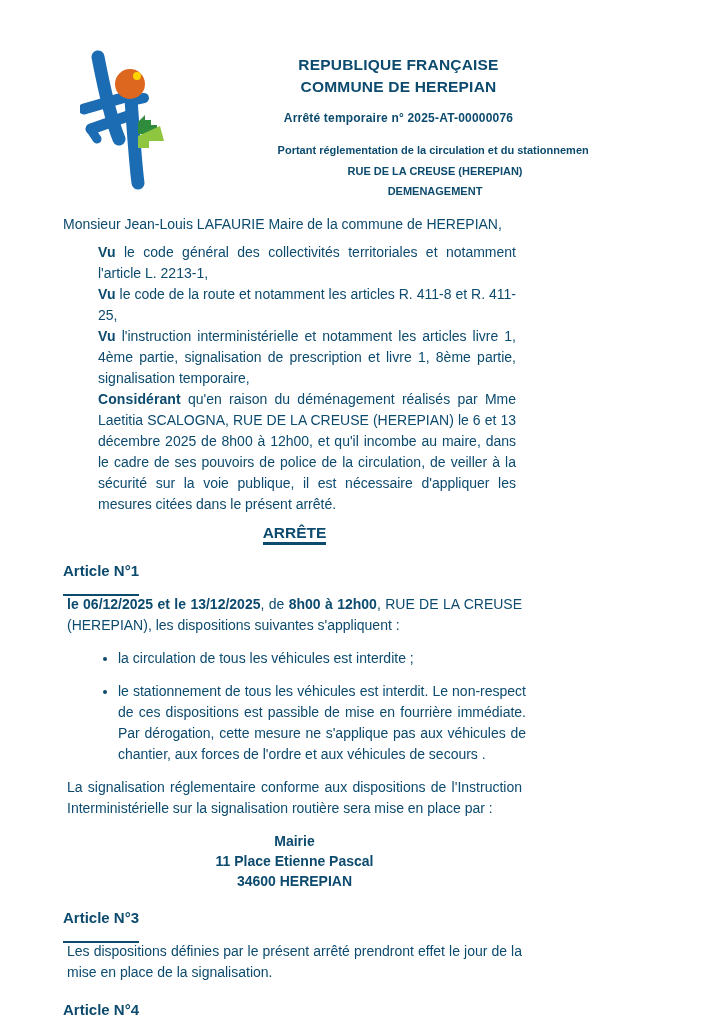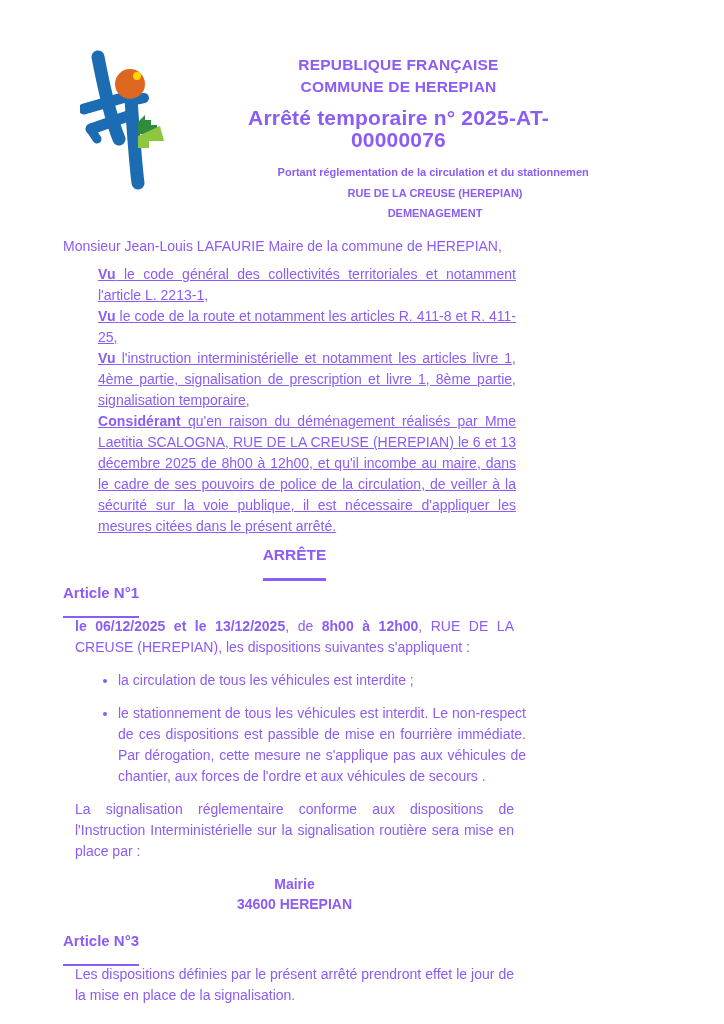--- a/index.html
+++ b/index.html
@@ -3,66 +3,66 @@
 <meta charset="utf-8">
 <style>
   html, body { margin: 0; padding: 0; background: #ffffff; }
 
   .page {
     position: relative;
     width: 588px;
     height: 1024px;
     box-sizing: border-box;
     background: #ffffff;
-    color: #8b5cf6;
+    color: #0c4a6e;
     font-family: "Liberation Sans", "DejaVu Sans", sans-serif;
     font-size: 14px;
     line-height: 21px;
     padding: 54px 62px 0 63px;
     overflow: hidden;
   }
 
   
   .logo { position: absolute; left: 80px; top: 50px; }
 
   
   .masthead {
     margin-left: 152px;
     margin-right: -56px;
     text-align: center;
     font-weight: 700;
   }
   .mh-line  { font-size: 15.5px; line-height: 22px; letter-spacing: 0.2px; }
-  .decree-no { font-size: 21px; line-height: 22px; margin-top: 9px; letter-spacing: 0.2px; }
+  .decree-no { font-size: 12px; line-height: 22px; margin-top: 9px; letter-spacing: 0.2px; }
   .subject  { font-size: 11px; line-height: 20.5px; margin: 11px auto 0; width: 440px; }
 
   
   .salutation { margin: 12px 0 0; }
-  .preamble   { margin: 7px 10px 0 35px; text-decoration: underline; }
+  .preamble   { margin: 7px 10px 0 35px; }
   .preamble p { margin: 0; text-align: justify; }
   .preamble b { letter-spacing: 0.1px; }
 
   .arrete {
     margin: 7px 0 0;
     text-align: center;
     font-weight: 700;
     font-size: 15.5px;
     line-height: 22px;
   }
-  .arrete .u { border-bottom: 3px solid currentColor; padding-bottom: 15px; }
+  .arrete .u { border-bottom: 3px solid currentColor; padding-bottom: 1px; }
 
   .article-title {
     margin: 16px 0 0;
     font-size: 15px;
     line-height: 22px;
     font-weight: 700;
   }
   .u { border-bottom: 2px solid currentColor; padding-bottom: 15px; }
 
-  .body-p { margin: 12px 12px 0; text-align: justify; }
+  .body-p { margin: 12px 4px 0; text-align: justify; }
 
   .bullets {
     margin: 12px 0 0;
     padding: 0 0 0 55px;
     list-style: disc outside;
   }
   .bullets li { text-align: justify; }
   .bullets li + li { margin-top: 12px; }
 
   .address { margin: 12px 0 0; text-align: center; font-weight: bold; }
@@ -116,23 +116,27 @@
     <ul class="bullets">
       <li>la circulation de tous les véhicules est interdite ;</li>
       <li>le stationnement de tous les véhicules est interdit. Le non-respect de ces dispositions est passible de mise en fourrière immédiate. Par dérogation, cette mesure ne s'applique pas aux véhicules de chantier, aux forces de l'ordre et aux véhicules de secours .</li>
     </ul>
   </section>
 
   <section>
     <p class="body-p">La signalisation réglementaire conforme aux dispositions de l'Instruction Interministérielle sur la signalisation routière sera mise en place par :</p>
     <div class="address">
       <div>Mairie</div>
+      <div>11 Place Etienne Pascal</div>
       <div>34600 HEREPIAN</div>
     </div>
   </section>
 
   <section>
     <h2 class="article-title"><span class="u">Article N°3</span></h2>
     <p class="body-p">Les dispositions définies par le présent arrêté prendront effet le jour de la mise en place de la signalisation.</p>
   </section>
 
+  <section>
+    <h2 class="article-title"><span class="u">Article N°4</span></h2>
+  </section>
 
 </div>
 
 </body></html>

